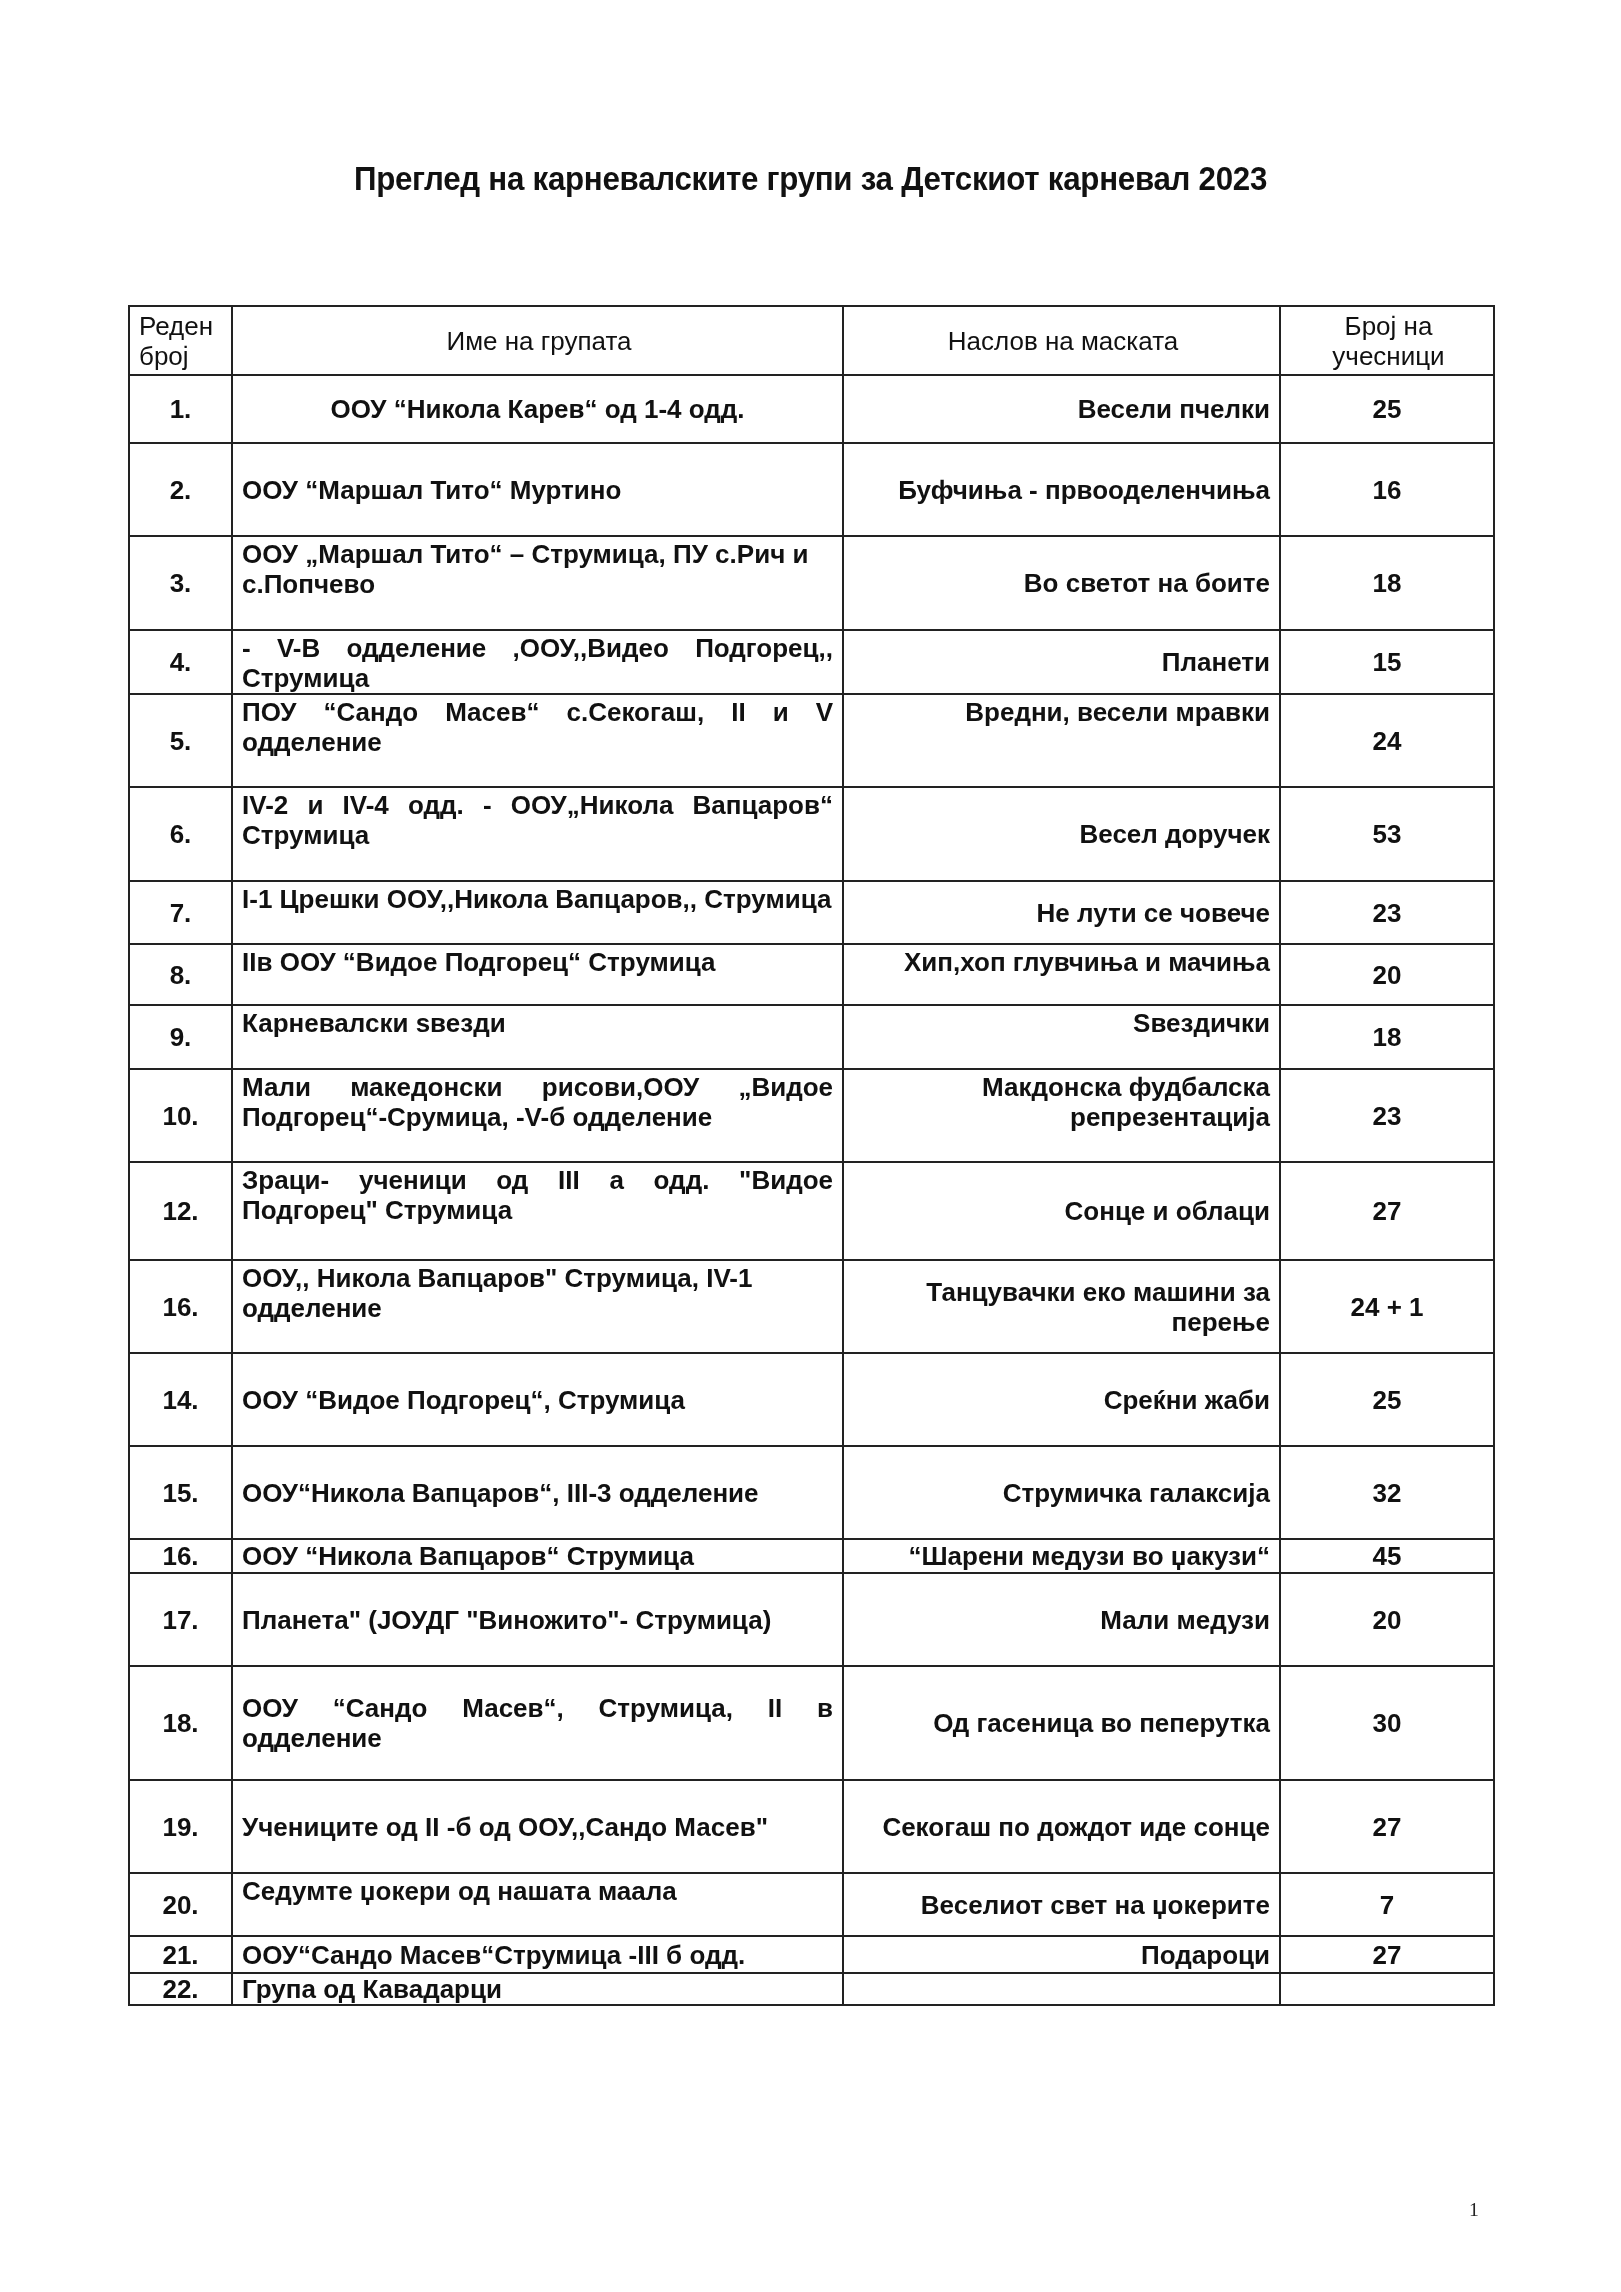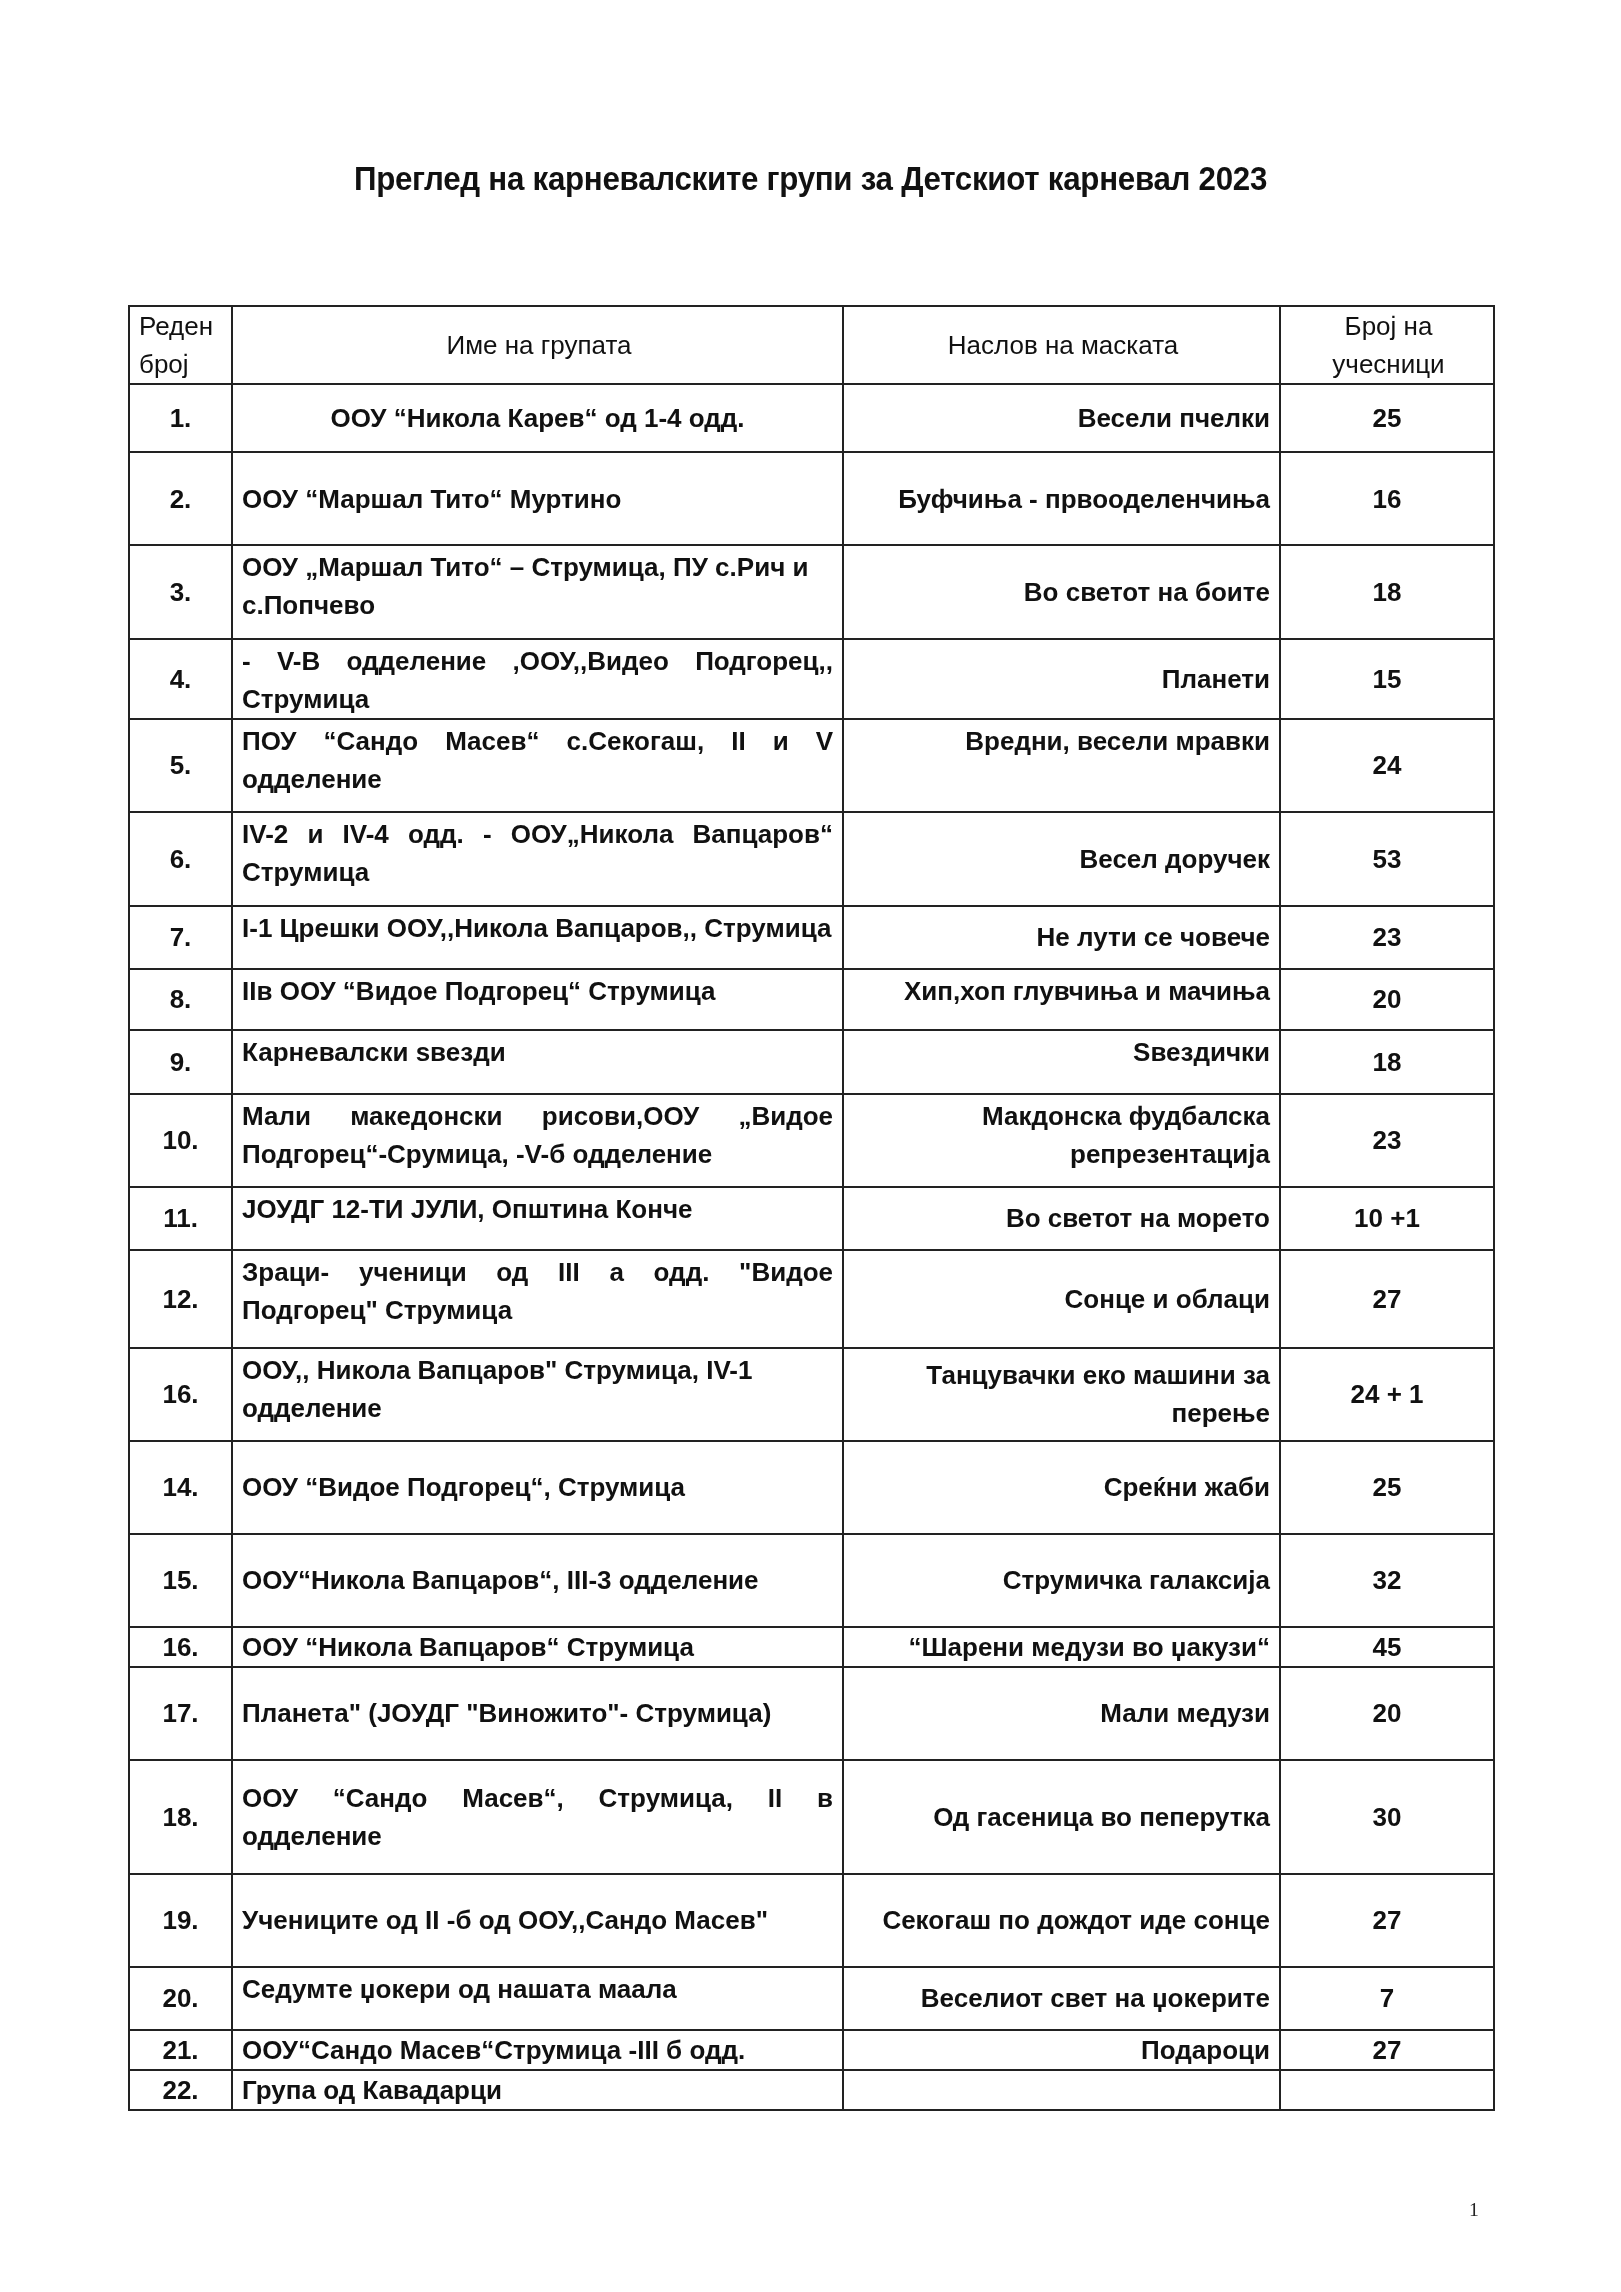--- a/index.html
+++ b/index.html
@@ -30,21 +30,21 @@
   }
   .doc-table {
     position: absolute;
     left: 128px;
     top: 305px;
     width: 1365px;
     border-collapse: collapse;
     table-layout: fixed;
     font-family: "Liberation Sans", sans-serif;
     font-size: 26px;
-    line-height: 38px;
+    line-height: 30px;
   }
   .doc-table td, .doc-table th {
     border: 2.2px solid #222222;
     padding: 0 9px;
     vertical-align: middle;
     overflow: hidden;
   }
   .doc-table th {
     font-weight: normal;
     text-align: center;
@@ -177,26 +177,20 @@
       <td class="count">18</td>
     </tr>
 
     <tr style="height:93px">
       <td class="num">10.</td>
       <td class="name justify va-top">Мали македонски рисови,ООУ „Видое Подгорец“-Срумица, -V-б одделение</td>
       <td class="mask va-top">Макдонска фудбалска репрезентација</td>
       <td class="count">23</td>
     </tr>
 
-    <tr style="height:63px">
-      <td class="num">11.</td>
-      <td class="name va-top">ЈОУДГ 12-ТИ ЈУЛИ, Општина Конче</td>
-      <td class="mask">Во светот на морето</td>
-      <td class="count">10 +1</td>
-    </tr>
 
     <tr style="height:98px">
       <td class="num">12.</td>
       <td class="name justify va-top">Зраци- ученици од III а одд. "Видое Подгорец" Струмица</td>
       <td class="mask">Сонце и облаци</td>
       <td class="count">27</td>
     </tr>
 
     <tr style="height:93px">
       <td class="num">16.</td>

